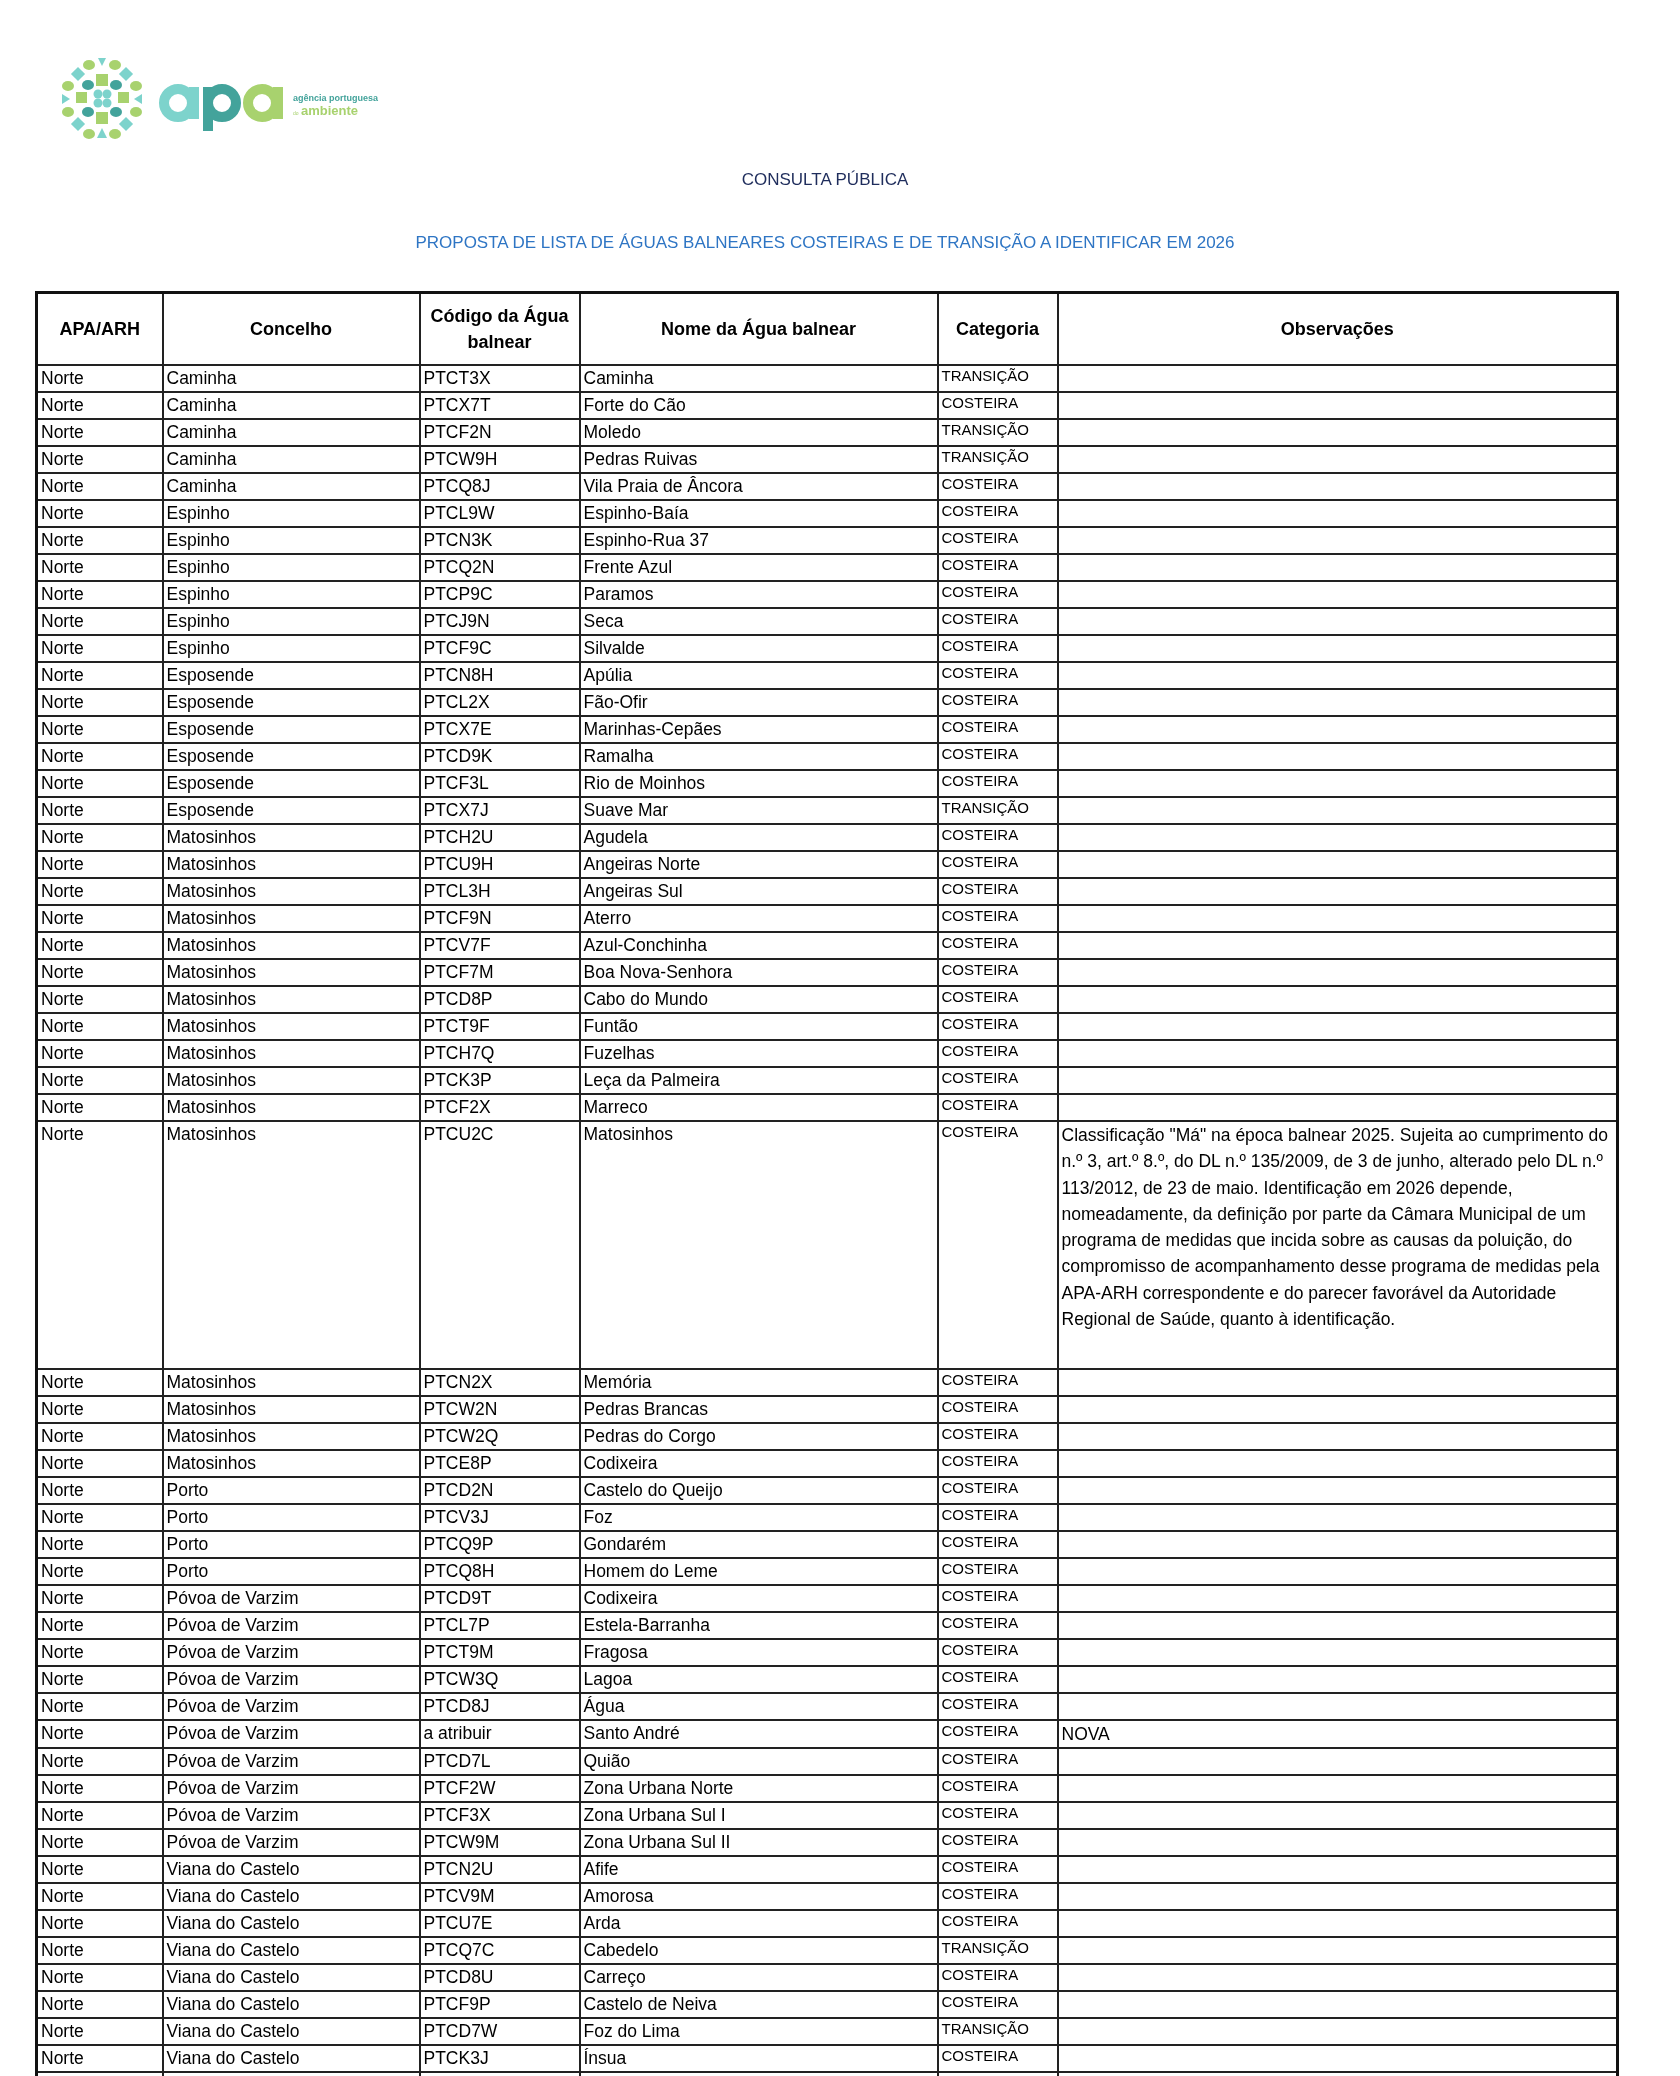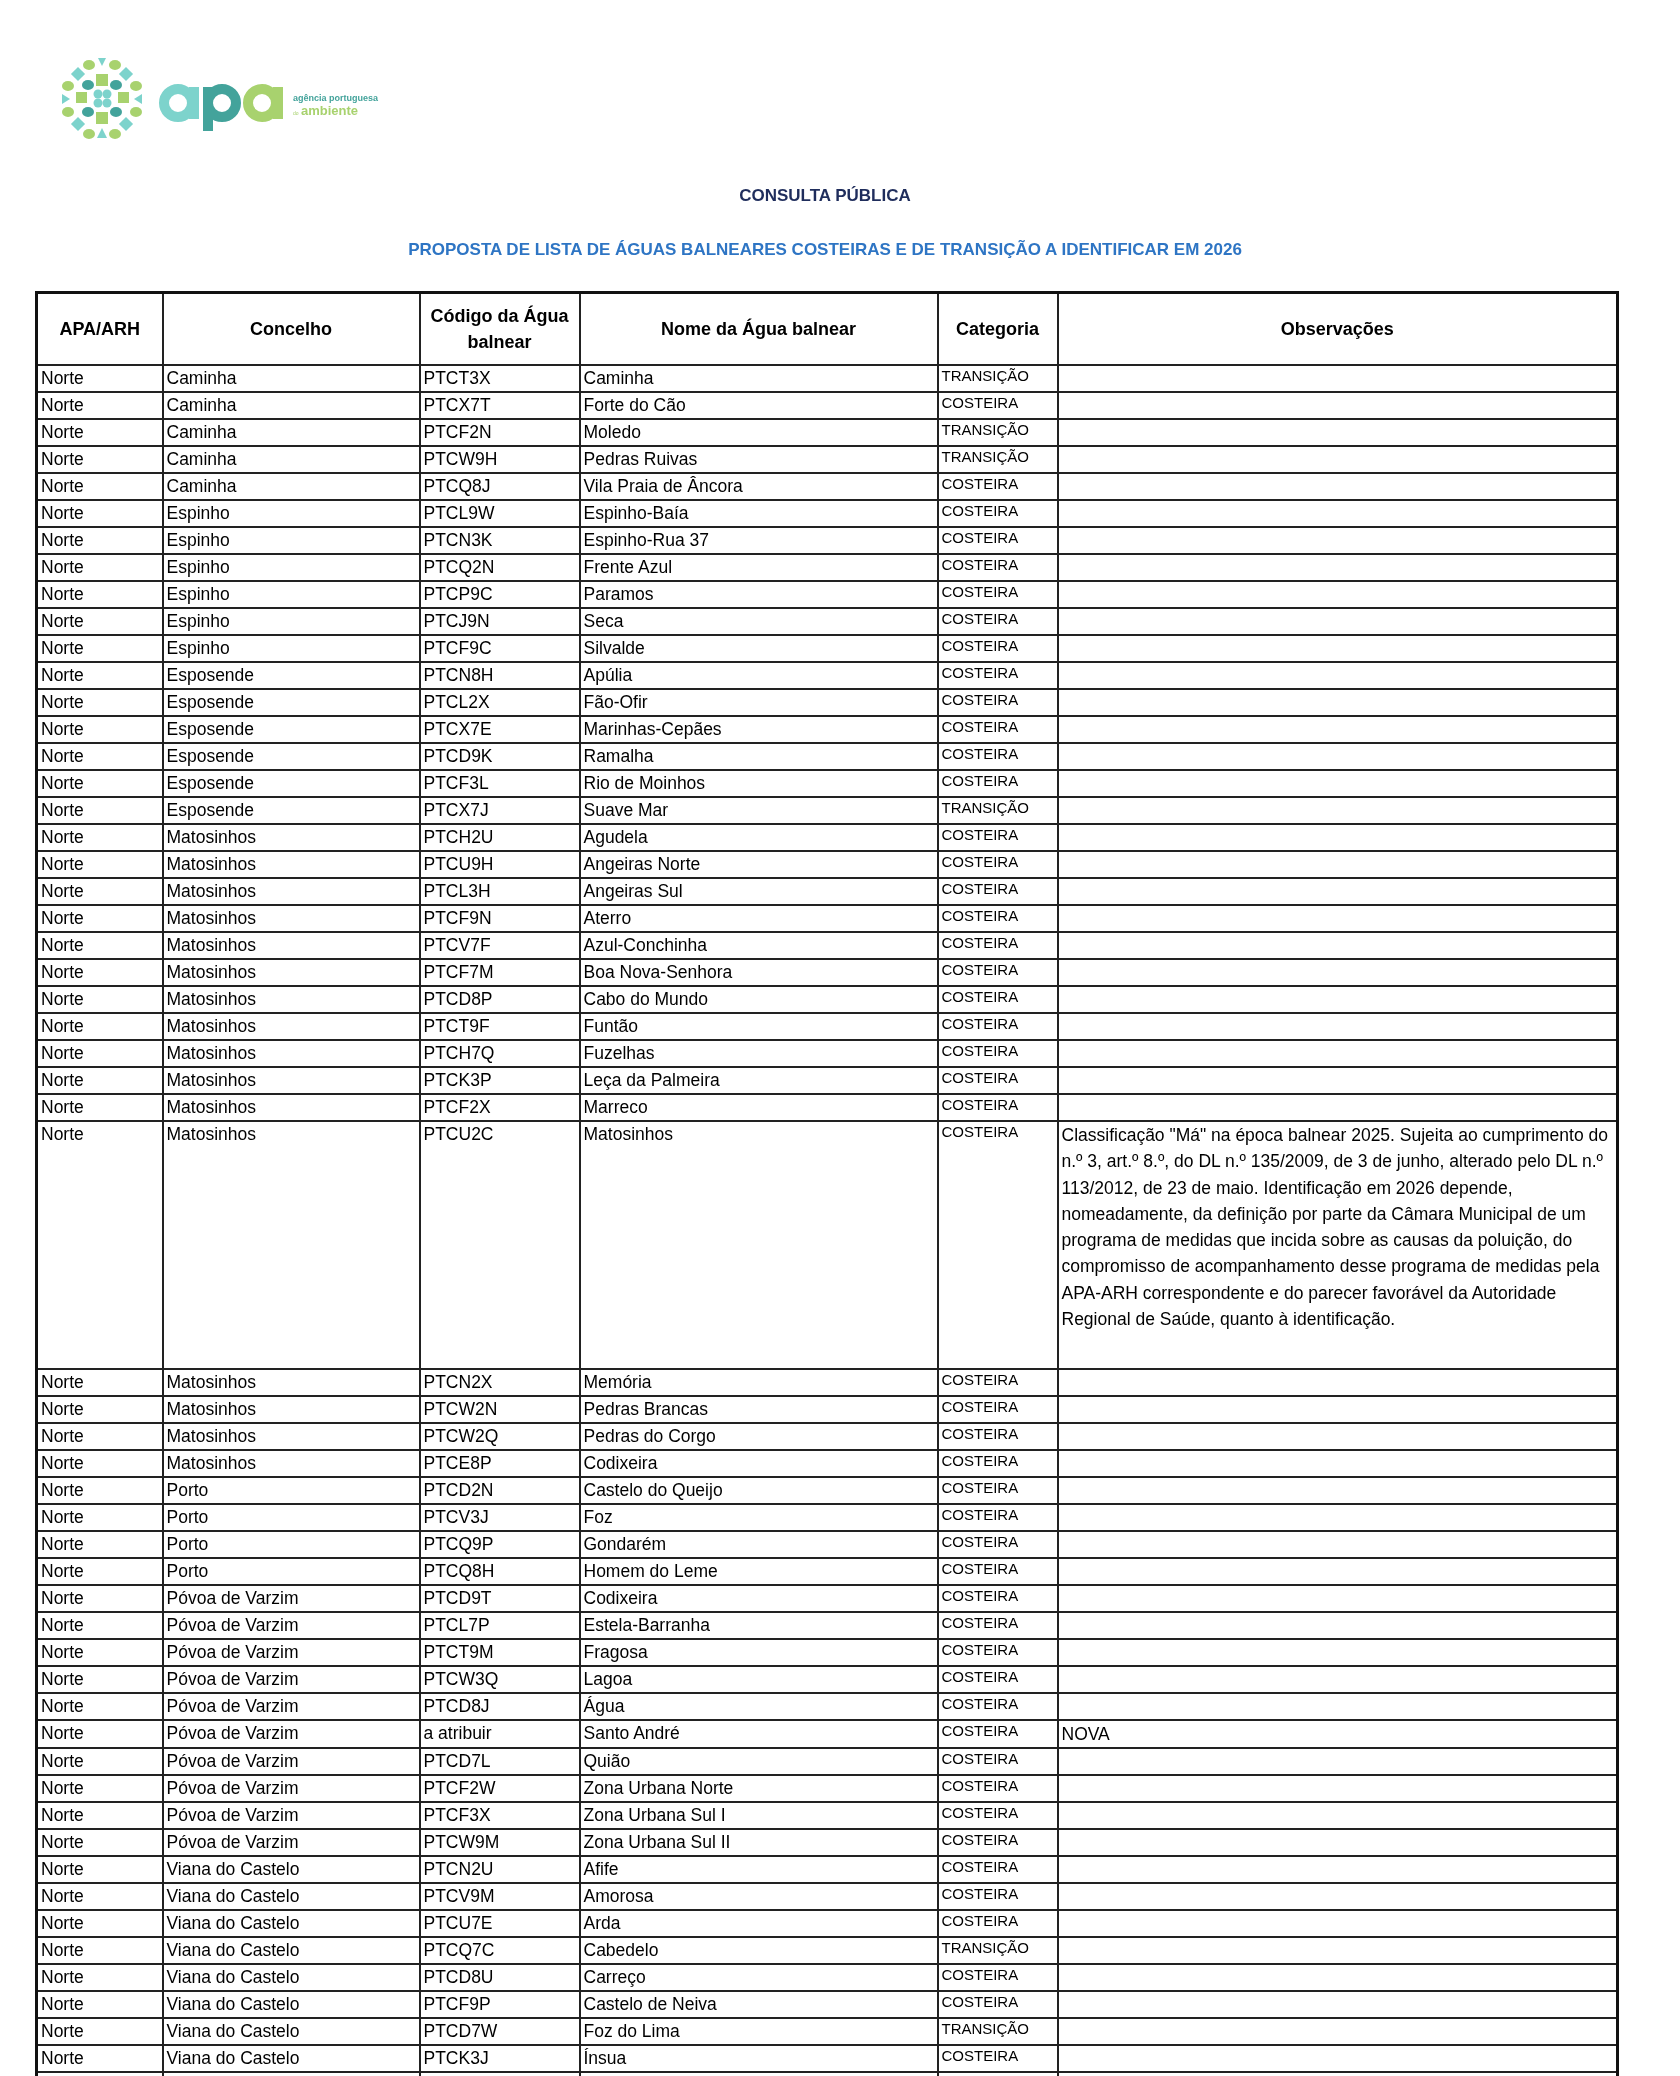--- a/index.html
+++ b/index.html
@@ -1,21 +1,21 @@
 <!DOCTYPE html>
 <html><head>
 <meta charset="utf-8">
 <style>
   html, body { margin: 0; padding: 0; background: #ffffff; }
   body { width: 1680px; height: 2076px; overflow: hidden; position: relative;
          font-family: "Liberation Sans", sans-serif; color: #000; }
   .logo { position: absolute; left: 60px; top: 58px; width: 320px; height: 90px; }
-  .title { position: absolute; left: 0; width: 1650px; text-align: center; font-weight: bold; margin-top: 16px; }
+  .title { position: absolute; left: 0; width: 1650px; text-align: center; font-weight: normal; }
   .t1 { top: 170px; font-size: 17px; color: #1f2d5c; }
-  .t2 { top: 221px; font-size: 17px; color: #2e75c4; line-height: 26px; }
+  .t2 { top: 230px; font-size: 17px; color: #2e75c4; line-height: 26px; }
   table { position: absolute; left: 35px; top: 291px; width: 1581px; border-collapse: collapse;
           table-layout: fixed; border: 3px solid #111; }
   th, td { border: 2px solid #222; padding: 0 3px; vertical-align: top; overflow: hidden; white-space: nowrap; }
   th { height: 70px; font-weight: bold; font-size: 18px; text-align: center; vertical-align: middle; line-height: 26px; white-space: normal; }
   td { height: 23.7px; font-size: 17.5px; line-height: 25px; }
   td.cat { font-size: 15px; line-height: 20px; }
   td.obs { white-space: normal; line-height: 26.3px; font-size: 17.5px; }
   tr.tall td { height: 246px; }
 </style>
 </head>

